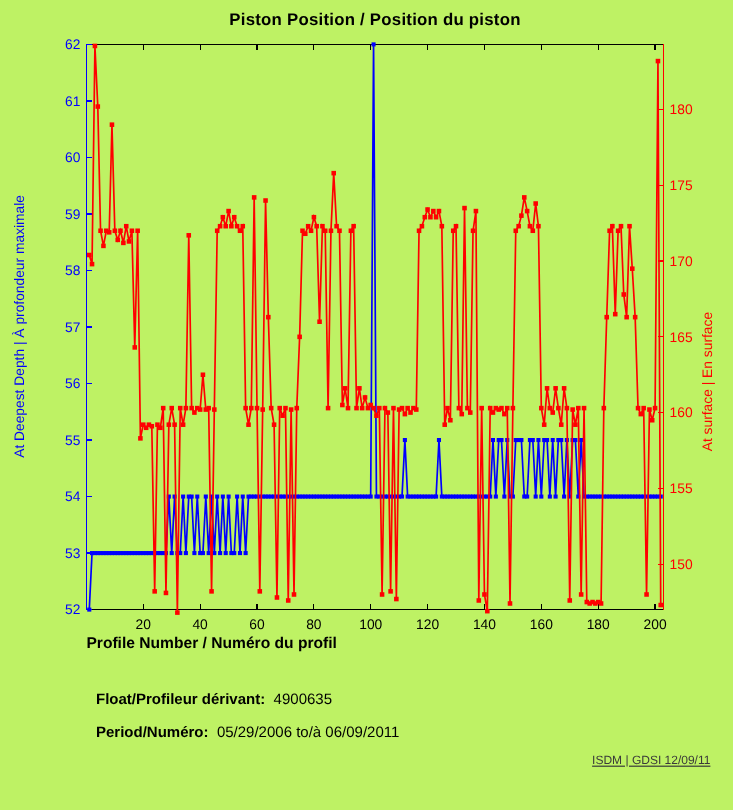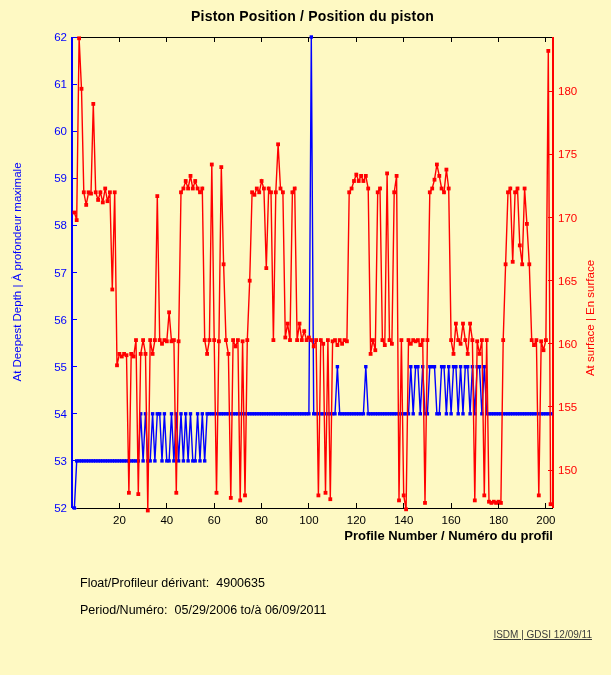--- a/index.html
+++ b/index.html
@@ -1,31 +1,31 @@
 <!DOCTYPE html>
 <html><head>
 <meta charset="utf-8">
 <style>
   html,body{margin:0;padding:0;background:#ffffff;}
   body{width:611px;height:675px;position:relative;overflow:hidden;
        font-family:"Liberation Sans",sans-serif;color:#000;}
-  .figure{position:absolute;inset:0;background:#fef9c3;}
+  .figure{position:absolute;inset:0;background:#bef264;}
   .chart-title{position:absolute;left:72px;width:481px;top:8px;text-align:center;
        font-size:14px;font-weight:bold;letter-spacing:0.2px;}
   #plot-svg{position:absolute;left:0;top:0;}
   .ylabel-left{position:absolute;left:17px;top:272px;transform:translate(-50%,-50%) rotate(-90deg);
        white-space:nowrap;font-size:11.5px;color:#0000ff;}
   .ylabel-right{position:absolute;left:590px;top:318px;transform:translate(-50%,-50%) rotate(-90deg);
        white-space:nowrap;font-size:11.5px;color:#ff0000;}
-  .xlabel{position:absolute;left:72px;width:481px;top:528px;text-align:right;
+  .xlabel{position:absolute;left:72px;width:481px;top:528px;text-align:left;
        font-size:13px;font-weight:bold;}
   .meta-line{position:absolute;left:80px;font-size:12.5px;white-space:nowrap;}
   .meta-float{top:576px;}
   .meta-period{top:603px;}
-  .meta-label{font-weight:normal;}
+  .meta-label{font-weight:bold;}
   .meta-value{margin-left:7px;}
   .credit{position:absolute;right:19px;top:629px;font-size:10px;color:#3a3a3a;white-space:nowrap;text-decoration:underline;}
   svg text{font-family:"Liberation Sans",sans-serif;}
 </style>
 </head>
 <body>
 
 <div class="figure">
 
   <div class="chart-title">Piston Position / Position du piston</div>

